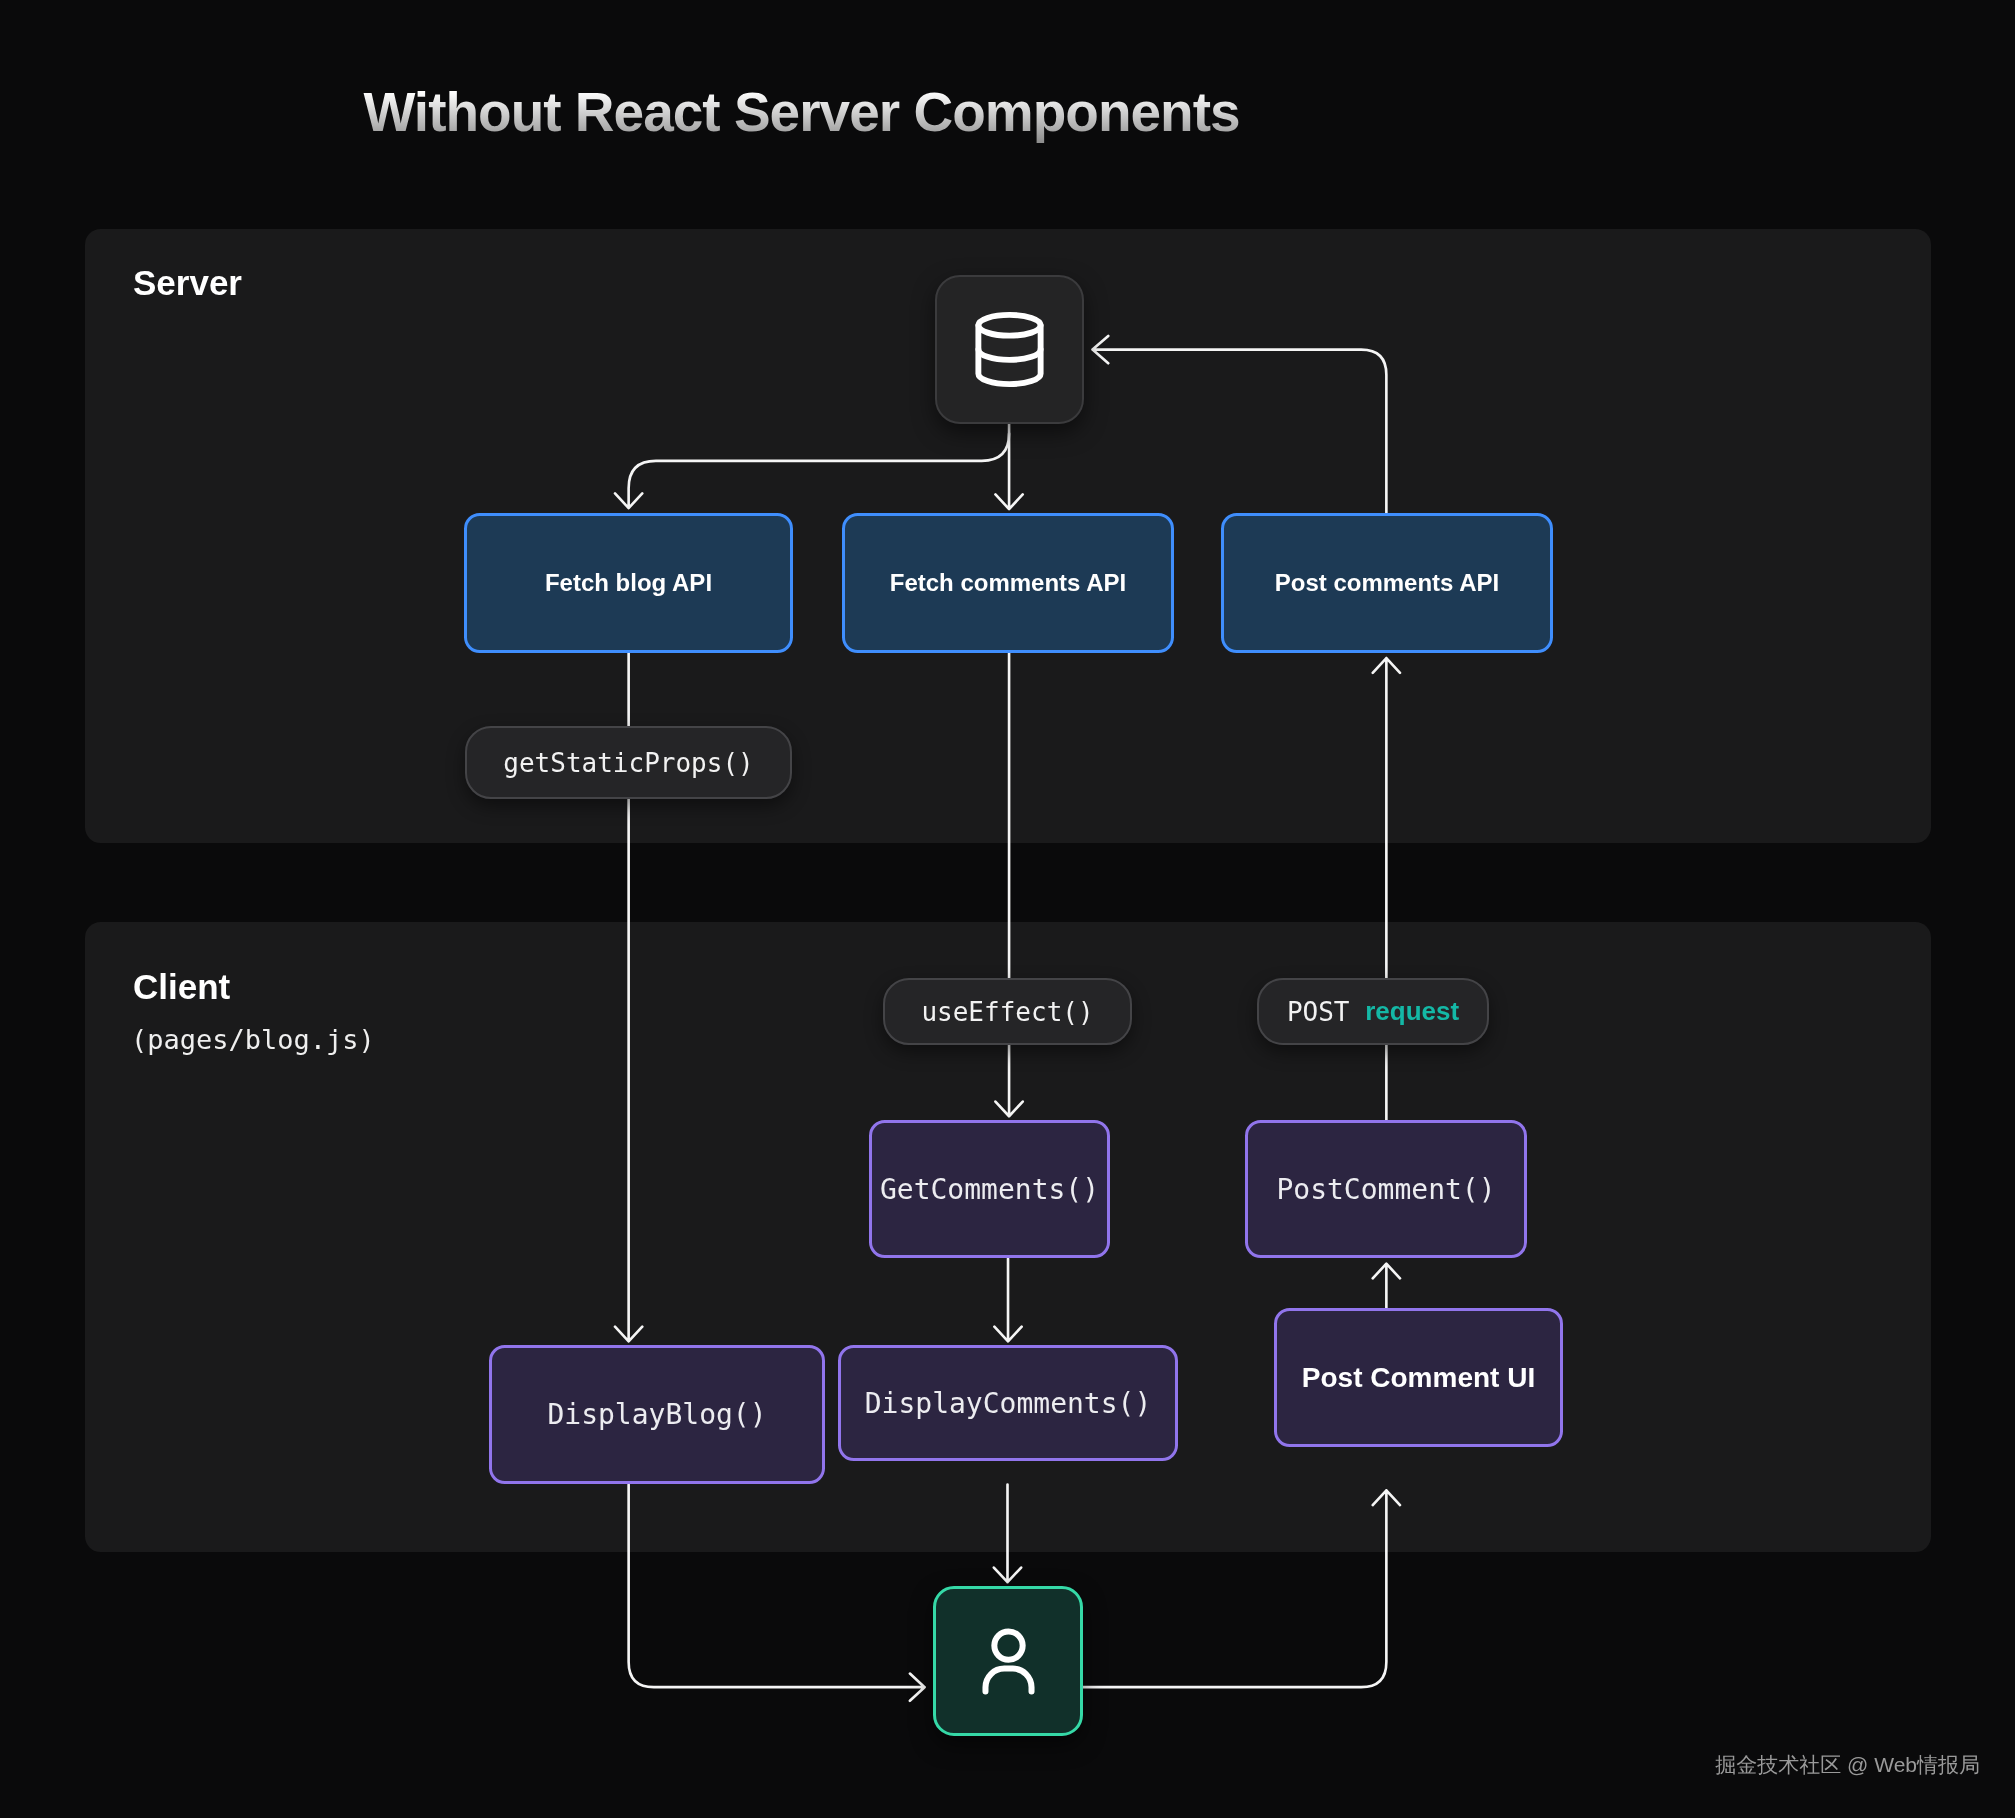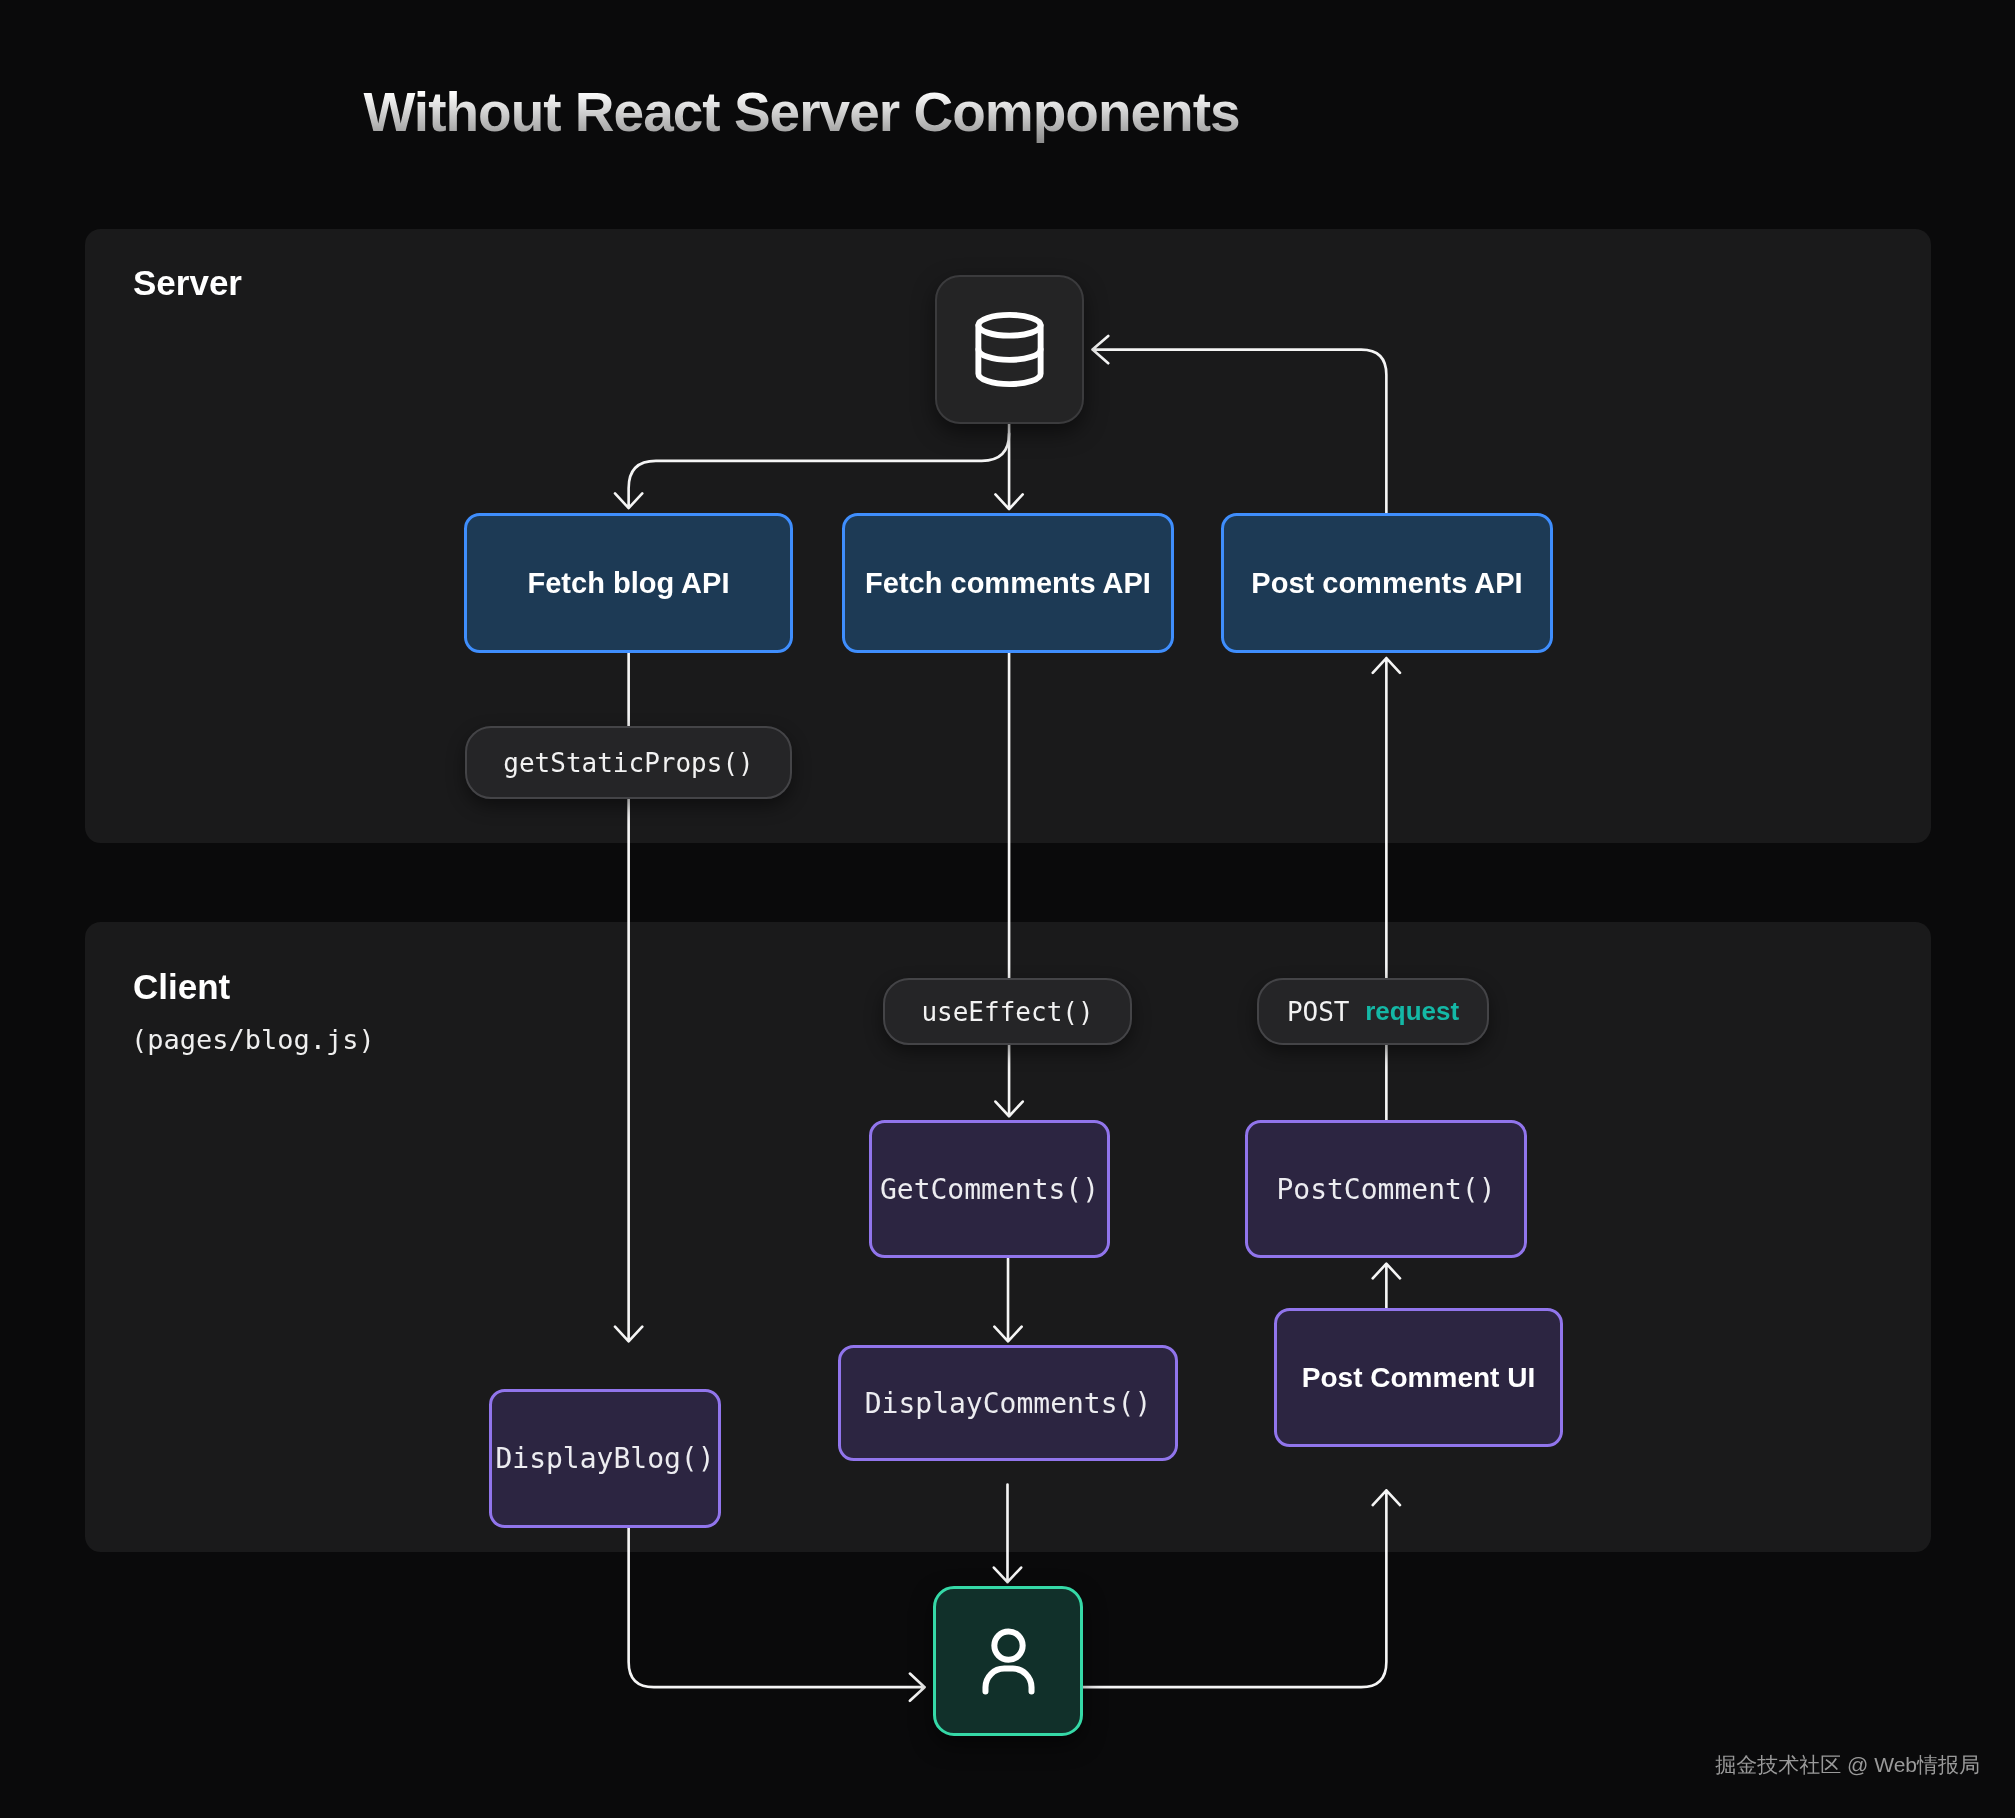--- a/index.html
+++ b/index.html
@@ -32,21 +32,21 @@
   .panel-label{position:absolute;font-size:35px;font-weight:bold;color:#fff;}
   .panel-sublabel{position:absolute;font-size:27px;color:#efefef;
     font-family:"DejaVu Sans Mono","Liberation Mono",monospace;}
   svg.connectors{position:absolute;left:0;top:0;z-index:2;}
   .node{
     position:absolute;z-index:3;display:flex;align-items:center;justify-content:center;
     text-align:center;
   }
   .api{
     background:var(--blue-fill);border:3.7px solid var(--blue-border);
-    border-radius:15.7px;font-size:29px;font-weight:bold;color:#fff;
+    border-radius:15.7px;font-size:24px;font-weight:bold;color:#fff;
   }
   .purple{
     background:var(--purple-fill);border:3.7px solid var(--purple-border);
     border-radius:15.7px;font-size:28px;color:#ececf0;
     font-family:"DejaVu Sans Mono","Liberation Mono",monospace;
   }
   .purple.sans{font-family:"Liberation Sans",sans-serif;font-weight:bold;color:#fff;}
   .pill{
     background:var(--pill-fill);border:2.6px solid var(--pill-border);
     border-radius:26px;font-size:26px;color:#f2f2f2;
@@ -124,21 +124,21 @@
   <span class="bold">request</span>
 </div>
 
 <div class="node purple" style="left:869px;top:1120px;width:241px;height:138px;">
   <span>GetComments()</span>
 </div>
 <div class="node purple" style="left:1245px;top:1120px;width:282px;height:138px;">
   <span>PostComment()</span>
 </div>
 
-<div class="node purple" style="left:489px;top:1345px;width:232px;height:139px;margin-top:44px;">
+<div class="node purple" style="left:489px;top:1345px;width:336px;height:139px;">
   <span>DisplayBlog()</span>
 </div>
 <div class="node purple" style="left:838px;top:1345px;width:340px;height:116px;">
   <span>DisplayComments()</span>
 </div>
 <div class="node purple sans" style="left:1237px;top:1308px;width:289px;height:139px;margin-left:37px;">
   <span>Post Comment UI</span>
 </div>
 
 <div class="node iconbox user" style="left:933px;top:1586px;width:150px;height:150px;">

